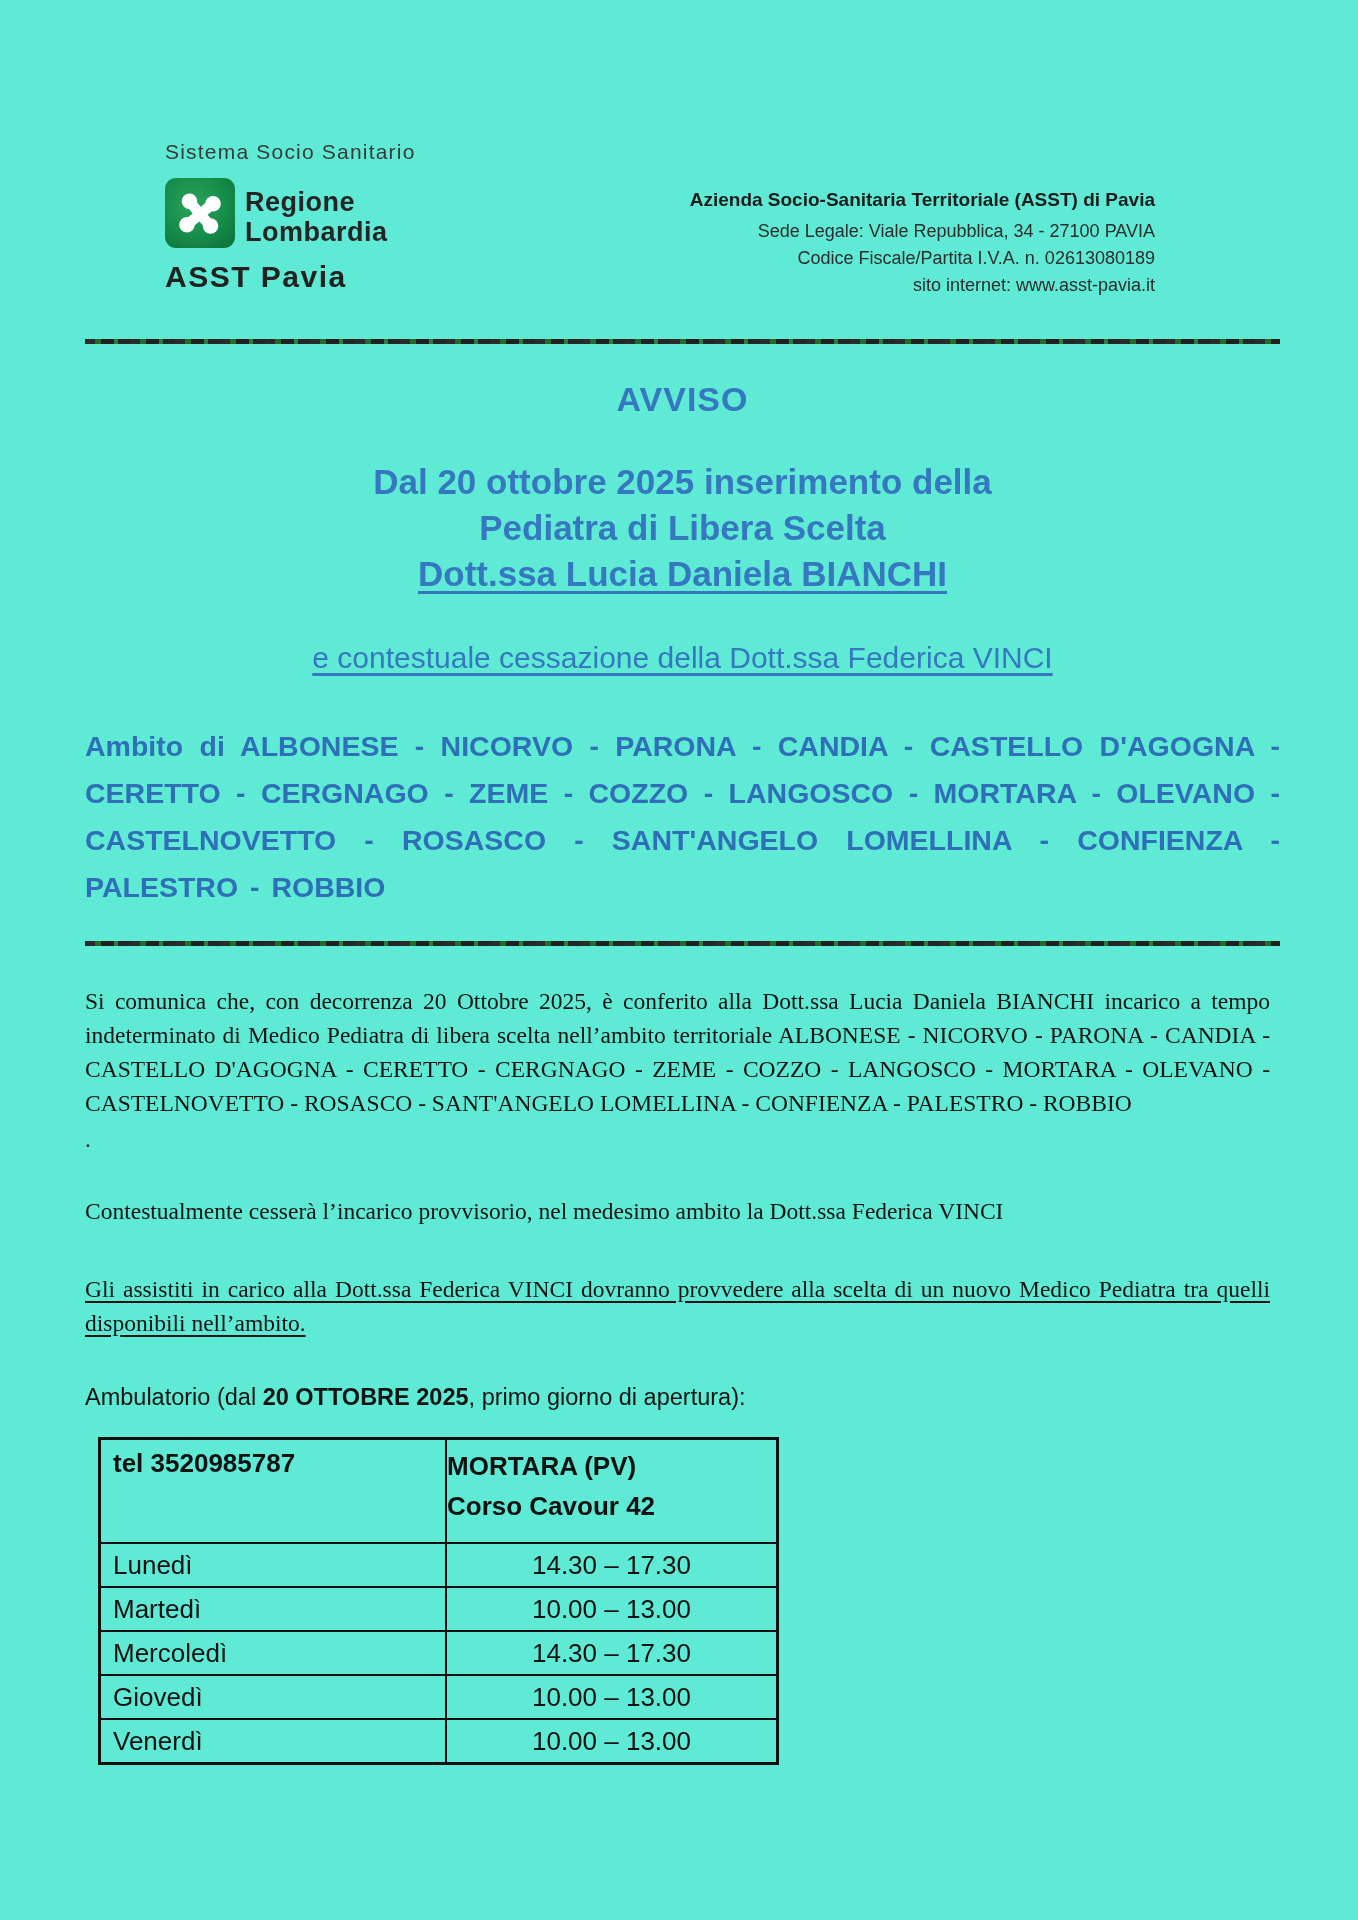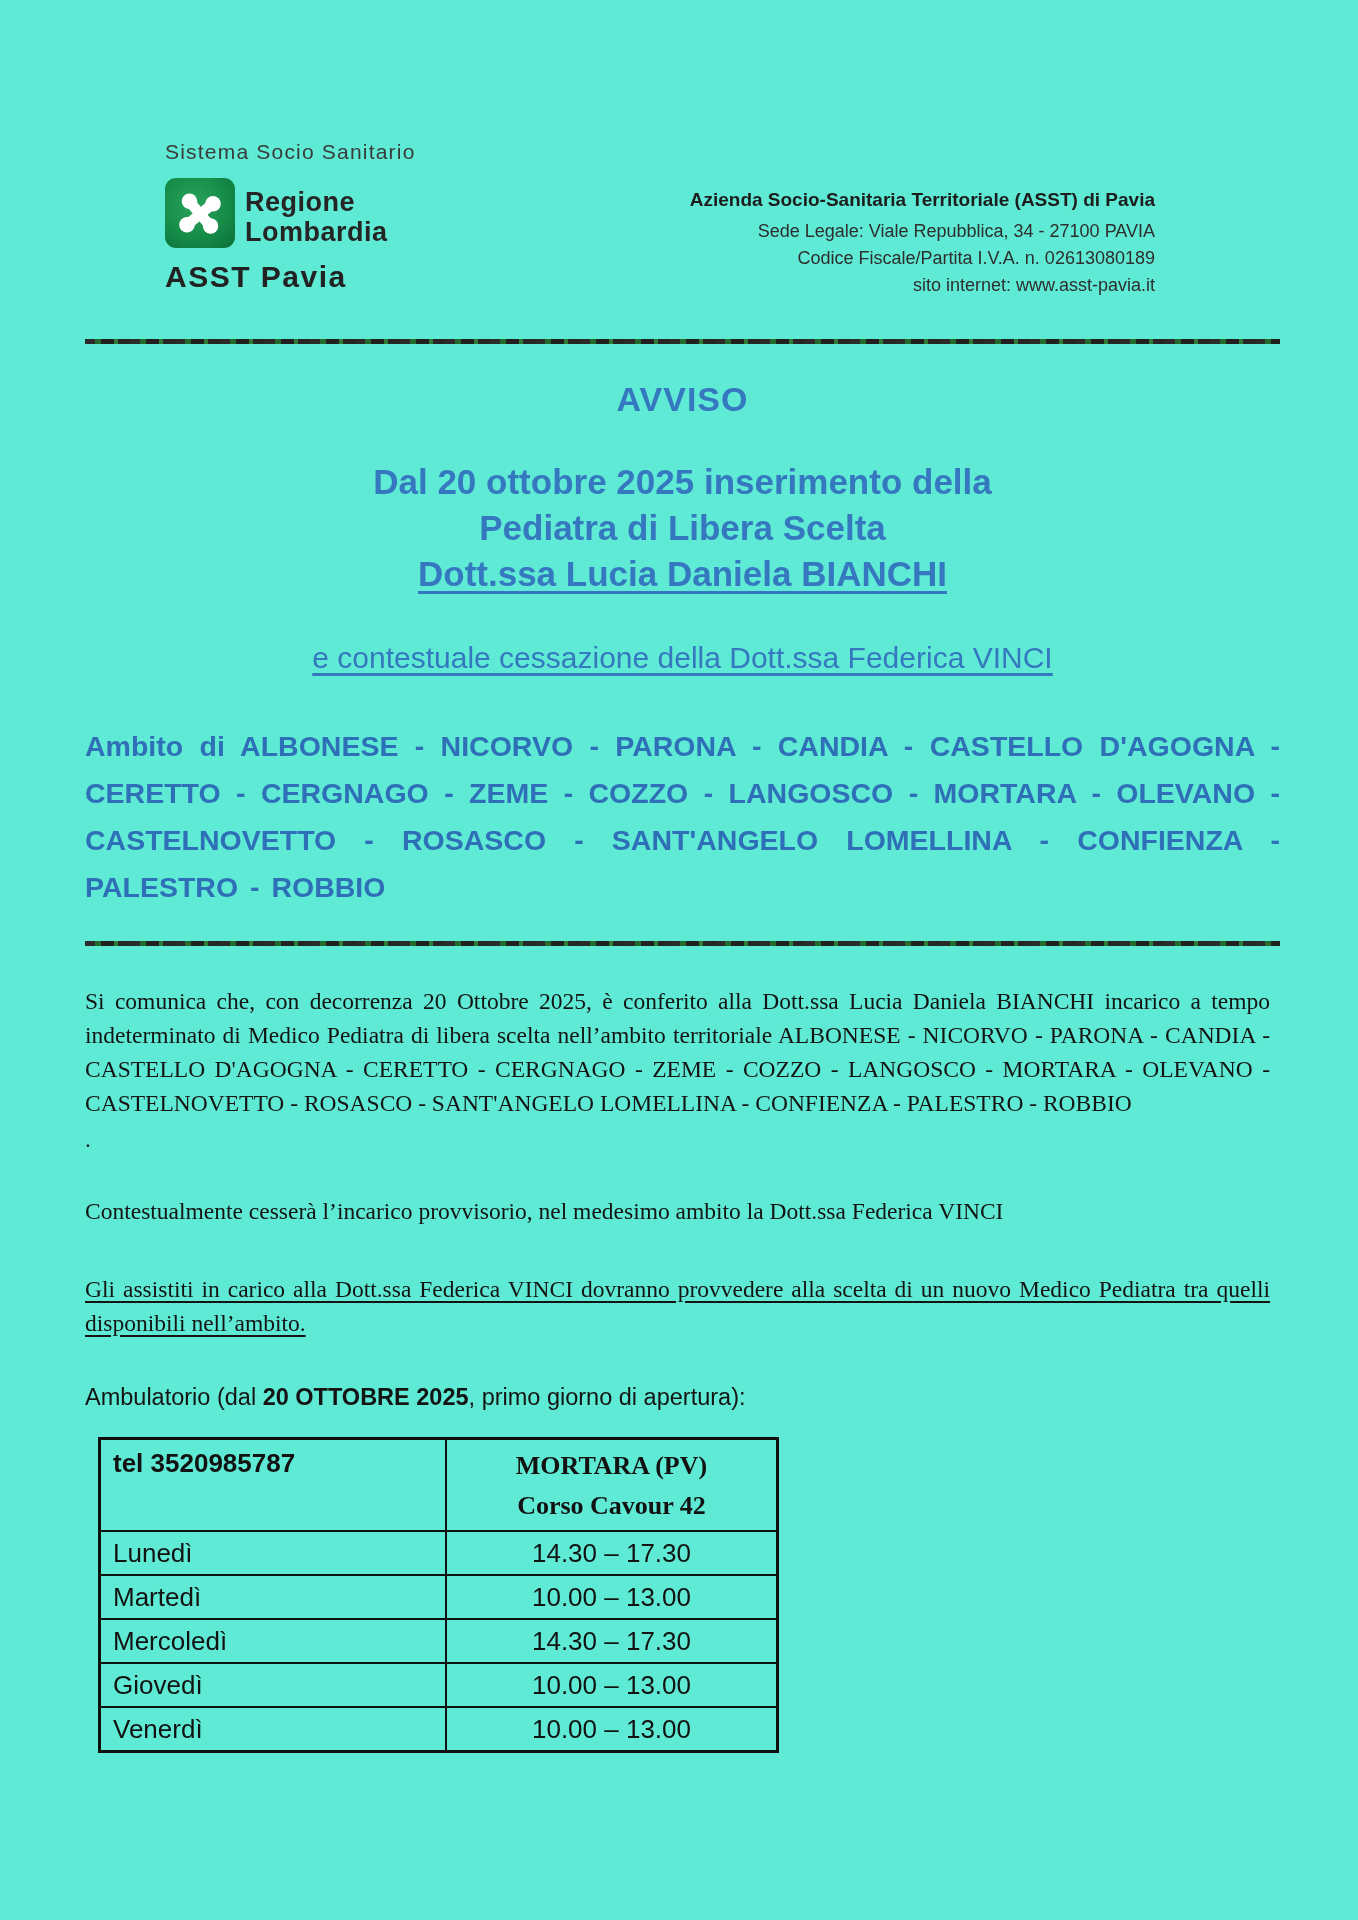--- a/index.html
+++ b/index.html
@@ -98,22 +98,22 @@
   }
   table.sched th, table.sched td {
     border:2px solid #101010;
     font-size:26px; color:#121212;
   }
   th.telc {
     width:332px; text-align:left; vertical-align:top;
     padding:8px 0 38px 12px; font-size:28px;
   }
   th.locc {
-    width:329px; text-align:center; vertical-align:top;
-    padding:6px 0 4px 0; font-size:28px; line-height:40px;font-family:Liberation Serif, serif;
+    width:329px; text-align:left; vertical-align:top;
+    padding:6px 0 16px 0; font-size:28px; line-height:40px;
   }
   td.dayc { padding:2px 0 2px 12px; height:38px; }
   td.hrsc { text-align:center; padding:2px 0; }
 </style>
 </head>
 <body>
 
 <div class="page">
 
   <div class="hdr">

